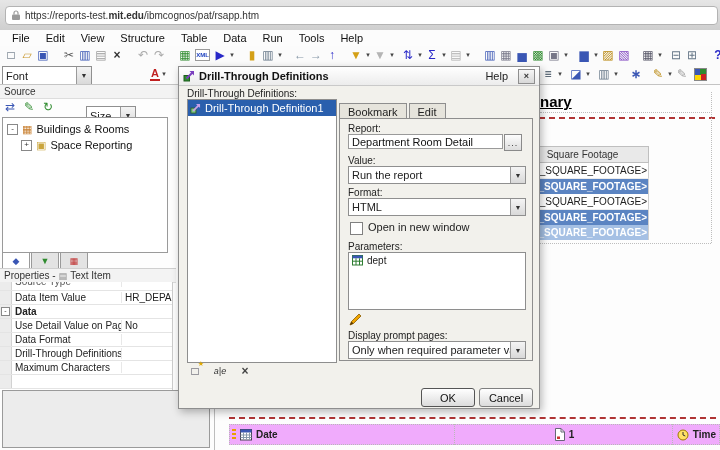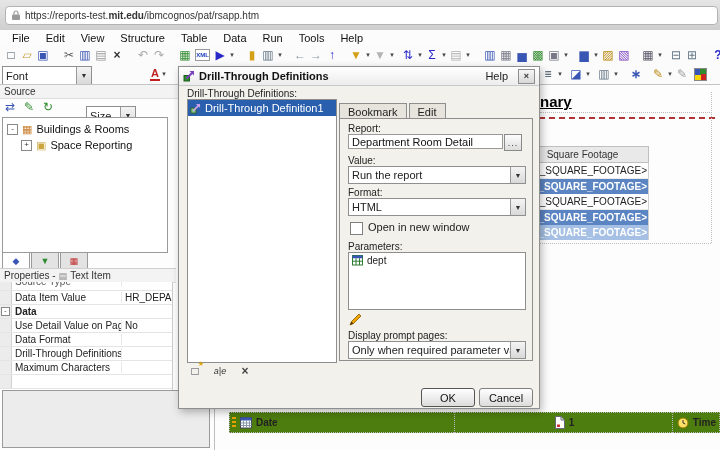--- a/index.html
+++ b/index.html
@@ -66,21 +66,21 @@
   #rheading{position:absolute;left:540px;top:93px;font-size:15px;font-weight:bold;text-decoration:underline;color:#000;}
   .dotline{position:absolute;border-top:1px dotted #bdbdbd;}
   .dotvert{position:absolute;border-left:1px dotted #bdbdbd;}
   .dashline{position:absolute;border-top:2px dashed #b03434;}
   #rtable{position:absolute;left:516px;top:146px;width:133px;}
   .thdr{height:15px;background:#e9e9e9;border:1px solid #bfbfbf;display:flex;align-items:center;justify-content:center;font-size:10px;color:#333;}
   .trw{height:15px;display:flex;align-items:center;justify-content:flex-end;overflow:hidden;font-size:10px;white-space:nowrap;border-right:1px solid #cfcfcf;padding-right:1px;}
   .trw.plain{background:#fff;color:#222;border-bottom:1px solid #ececec;}
   .trw.sel{background:#5b84c2;color:#fff;font-weight:bold;}
   .trw.sell{background:#a5c0e4;color:#fff;font-weight:bold;}
-  .fcell{position:absolute;top:412px;height:19px;border:1px dotted #b9b9b9;background:#4d7c0f;display:flex;align-items:center;font-size:10px;font-weight:bold;color:#222;gap:4px;}
+  .fcell{position:absolute;top:424px;height:19px;border:1px dotted #b9b9b9;background:#f0abfc;display:flex;align-items:center;font-size:10px;font-weight:bold;color:#222;gap:4px;}
   .handle{width:4px;height:11px;margin-left:2px;background-image:repeating-linear-gradient(to bottom,#e8a000 0 2px,transparent 2px 4px);flex:none;}
 
   
   #dlg{position:absolute;left:178px;top:66px;width:360px;height:341px;background:#f2f1ec;border:1px solid #8e8e8e;box-shadow:2px 3px 8px rgba(0,0,0,.28);z-index:10;}
   #dlgtitle{height:18px;display:flex;align-items:center;background:linear-gradient(#ffffff,#ececec);border-bottom:1px solid #c9c9c9;padding:0 4px;gap:4px;}
   .dtt{font-size:11px;font-weight:bold;color:#111;flex:1;}
   .dhelp{font-size:11px;color:#222;margin-right:6px;}
   .dx{width:15px;height:13px;border:1px solid #8e8e8e;background:linear-gradient(#f6f6f6,#d8d8d8);display:flex;align-items:center;justify-content:center;font-size:9px;font-weight:bold;color:#333;}
   .dlab{position:absolute;font-size:10px;color:#222;}
   #dlist{position:absolute;left:8px;top:32px;width:148px;height:262px;background:#fff;border:1px solid #8e8e8e;}

